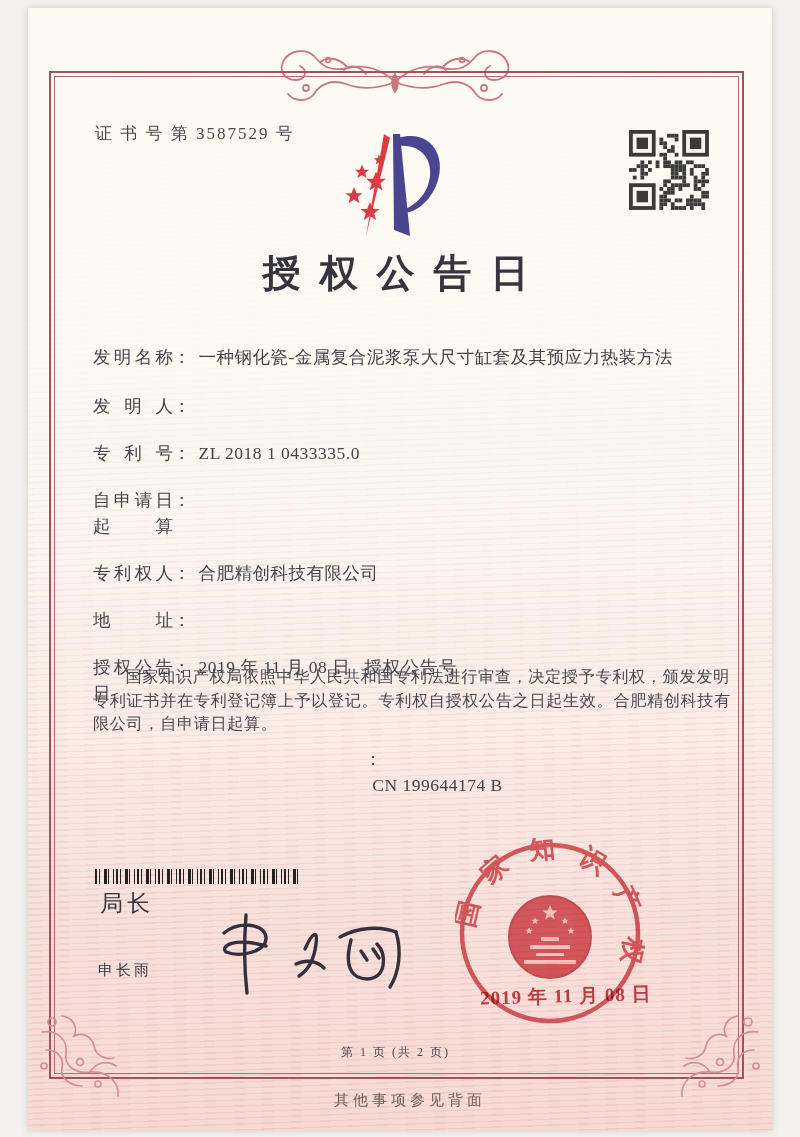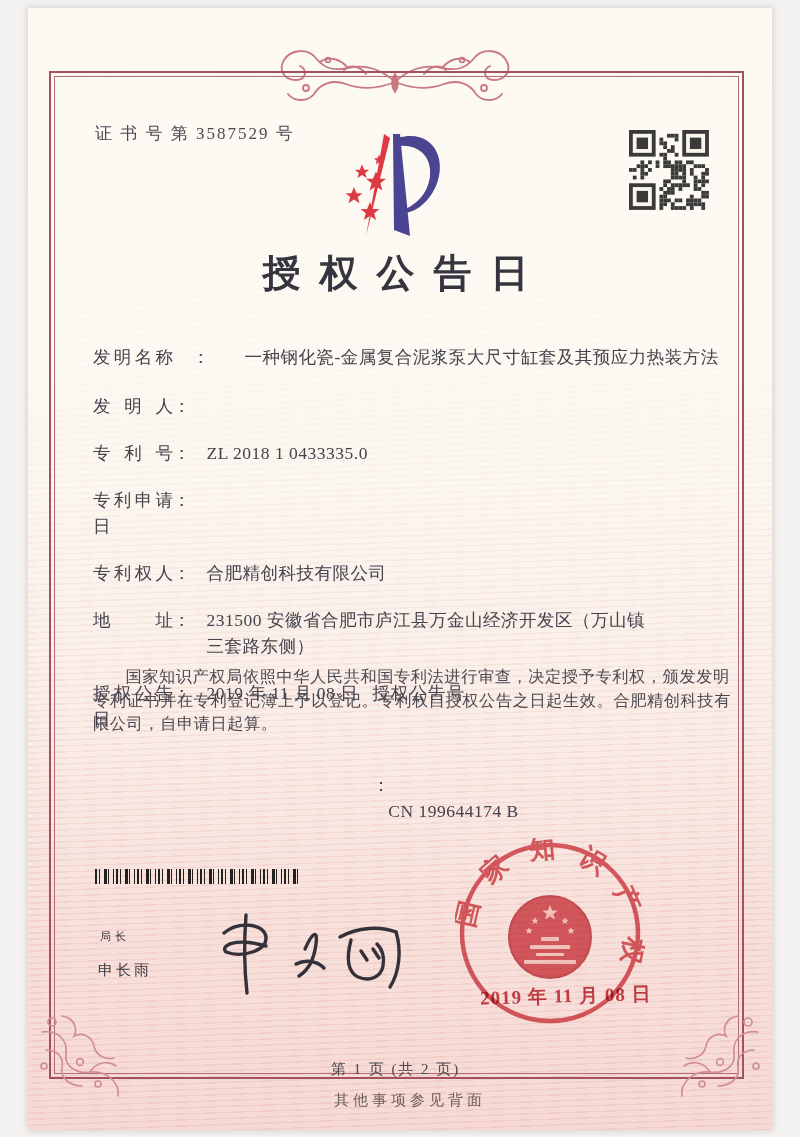--- a/index.html
+++ b/index.html
@@ -31,45 +31,45 @@
   .cert-no{left:67px;top:114px;font-size:17px;letter-spacing:2px;color:#4a4852;}
   .logo{left:308px;top:116px;}
   .qr{left:600px;top:122px;width:82px;height:80px;}
   .title{
     left:26px;top:241px;width:683px;margin:0;text-align:center;
     font-size:38px;font-weight:600;color:#36343e;
     letter-spacing:19px;text-indent:19px;line-height:48px;
   }
   .fields{left:65px;top:336px;width:650px;font-size:17.5px;color:#44424c;}
   .frow{display:flex;align-items:flex-start;line-height:26px;margin-bottom:21px;}
-  .frow.first{margin-bottom:23px;gap:19px;}
+  .frow.first{margin-bottom:23px;}
   .flabel{display:inline-block;width:80px;text-align:justify;text-align-last:justify;flex:0 0 80px;}
   .fcolon{flex:0 0 auto;}
-  .fvalue{margin-left:16px;white-space:pre-line;letter-spacing:.5px;}
+  .fvalue{margin-left:8px;white-space:pre-line;letter-spacing:.5px;}
   .pair2{margin-left:14px;display:flex;flex-direction:column;}
   .paras{left:65px;top:658px;width:642px;font-size:16.2px;line-height:23.6px;color:#4a4850;letter-spacing:.6px;}
   .paras p{margin:0;text-indent:2em;}
   .barcode{
     left:67px;top:861px;width:207px;height:15px;
     background:repeating-linear-gradient(90deg,
       #23211f 0 2px, transparent 2px 4px,
       #23211f 4px 5px, transparent 5px 9px,
       #23211f 9px 12px, transparent 12px 13px,
       #23211f 13px 14px, transparent 14px 18px,
       #23211f 18px 19px, transparent 19px 21px);
   }
-  .director-label{left:72px;top:921px;font-size:11px;letter-spacing:4px;color:#39353f;
+  .director-label{left:72px;top:880px;font-size:23px;letter-spacing:4px;color:#39353f;
     font-family:"Liberation Sans","DejaVu Sans",sans-serif;}
   .director-name{left:70px;top:953px;font-size:15px;letter-spacing:3px;color:#39353f;
     font-family:"Liberation Sans","DejaVu Sans",sans-serif;}
   .signature{left:182px;top:903px;}
   .seal{left:427px;top:830px;mix-blend-mode:multiply;opacity:.93;}
   .seal-date{left:452px;top:975px;width:190px;font-size:19px;font-weight:bold;color:#c4454e;
     letter-spacing:1px;transform:rotate(-1.5deg);mix-blend-mode:multiply;}
-  .page-info{left:26px;top:1036px;width:683px;text-align:center;font-size:15px;color:#4a4850;letter-spacing:2px;margin-top:16px;}
+  .page-info{left:26px;top:1036px;width:683px;text-align:center;font-size:12px;color:#4a4850;letter-spacing:2px;}
   .back-note{left:0;top:1083px;width:744px;text-align:center;font-size:15px;color:#6b5d55;letter-spacing:4px;padding-left:10px;}
   .orn{pointer-events:none;}
 </style>
 </head>
 <body>
 
 <div class="page">
   <div class="waves"></div>
 
   <svg class="abs orn" style="left:242px;top:36px;" width="250" height="64" viewBox="0 0 250 64">
@@ -280,33 +280,31 @@
     <div class="frow">
       <span class="flabel">发明人</span>
         <span class="fcolon">：</span>
     </div>
     <div class="frow">
       <span class="flabel">专利号</span>
         <span class="fcolon">：</span>
       <span class="fvalue">ZL 2018 1 0433335.0</span>
     </div>
     <div class="frow">
-      <span class="flabel">专利申请日</span>
+      <span class="flabel">自申请日起算</span>
         <span class="fcolon">：</span>
     </div>
     <div class="frow">
       <span class="flabel">专利权人</span>
         <span class="fcolon">：</span>
       <span class="fvalue">合肥精创科技有限公司</span>
     </div>
     <div class="frow">
       <span class="flabel">地址</span>
         <span class="fcolon">：</span>
-      <span class="fvalue">231500 安徽省合肥市庐江县万金山经济开发区（万山镇
-三套路东侧）</span>
     </div>
     <div class="frow">
       <span class="flabel">授权公告日</span>
         <span class="fcolon">：</span>
       <span class="fvalue">2019 年 11 月 08 日</span>
       <span class="pair2">
         <span class="flabel" style="width:92px;flex-basis:92px;">授权公告号</span>
           <span class="fcolon">：</span>
         <span class="fvalue">CN 199644174 B</span>
       </span>

